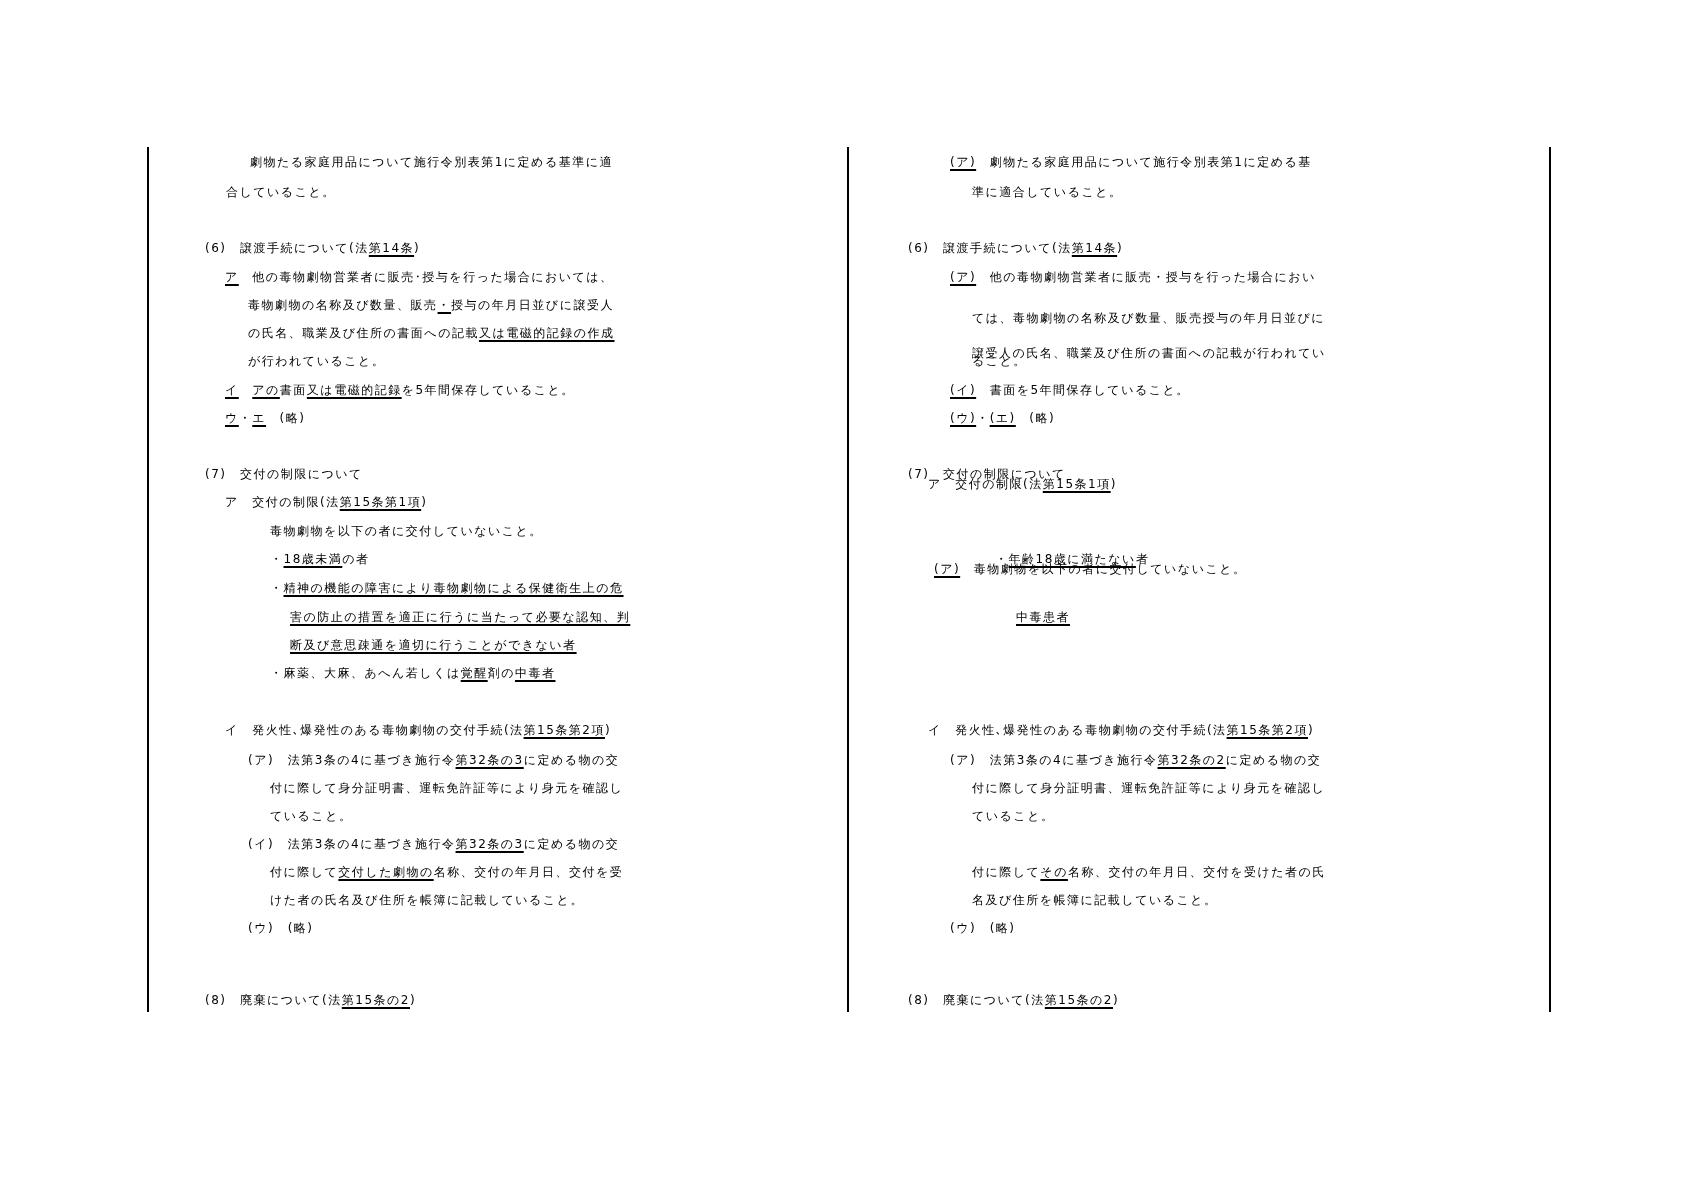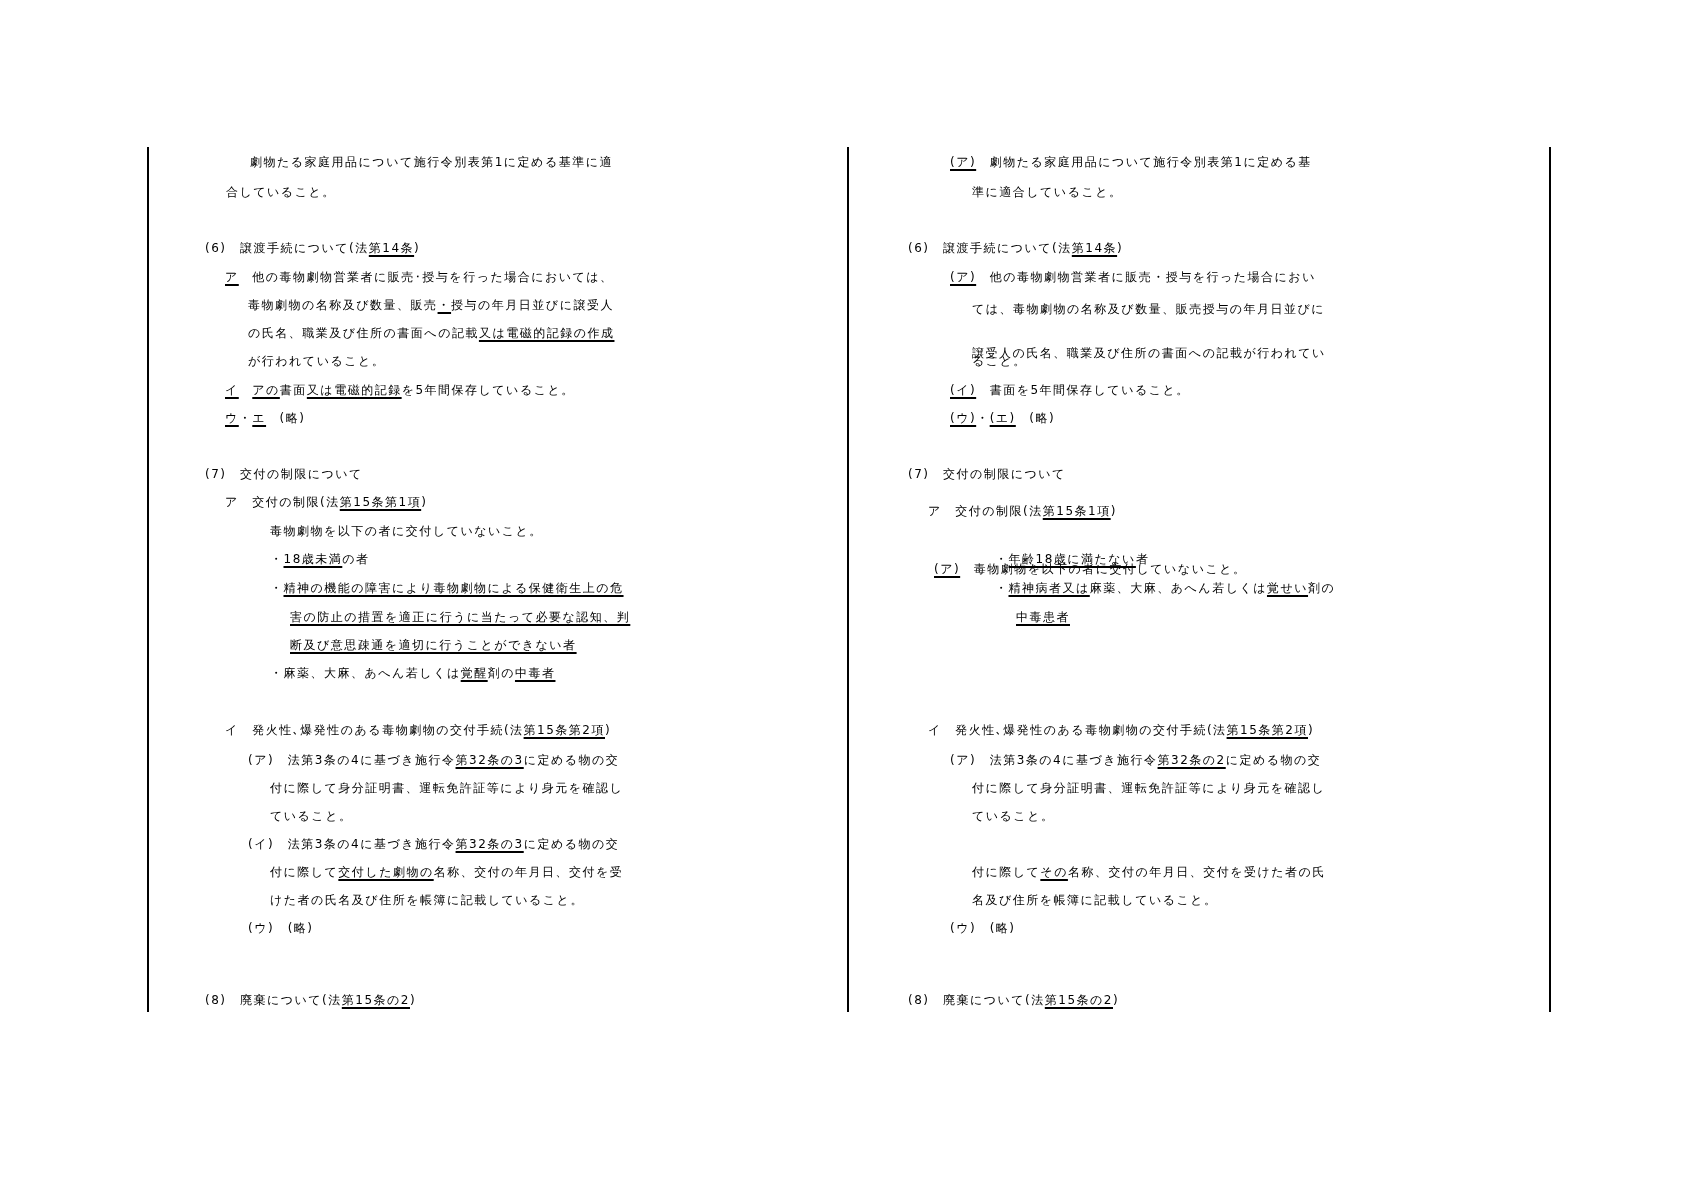--- a/index.html
+++ b/index.html
@@ -44,30 +44,29 @@
     <div class="ln" style="left: 270px; top: 872px;"><span>付に際して</span><span class="u">交付した劇物の</span><span>名称、交付の年月日、交付を受</span></div>
     <div class="ln" style="left: 270px; top: 900px;"><span>けた者の氏名及び住所を帳簿に記載していること。</span></div>
     <div class="ln" style="left: 248px; top: 928px;"><span>(ウ)　(略)</span></div>
     <div class="ln" style="left: 205px; top: 1000px;"><span>(8)　廃棄について(法</span><span class="u">第15条の2</span><span>)</span></div>
   </div>
 <div class="col" id="col-right">
     <div class="ln" style="left: 950px; top: 162px;"><span class="u">(ア)</span><span>　劇物たる家庭用品について施行令別表第1に定める基</span></div>
     <div class="ln" style="left: 972px; top: 192px;"><span>準に適合していること。</span></div>
     <div class="ln" style="left: 908px; top: 248px;"><span>(6)　譲渡手続について(法</span><span class="u">第14条</span><span>)</span></div>
     <div class="ln" style="left: 950px; top: 277px;"><span class="u">(ア)</span><span>　他の毒物劇物営業者に販売・授与を行った場合におい</span></div>
-    <div class="ln" style="left: 972px; top: 309px;"><span>ては、毒物劇物の名称及び数量、販売授与の年月日並びに</span></div>
+    <div class="ln" style="left: 972px; top: 318px;"><span>ては、毒物劇物の名称及び数量、販売授与の年月日並びに</span></div>
     <div class="ln" style="left: 972px; top: 333px; margin-top: 20px;"><span>譲受人の氏名、職業及び住所の書面への記載が行われてい</span></div>
     <div class="ln" style="left: 972px; top: 361px;"><span>ること。</span></div>
     <div class="ln" style="left: 950px; top: 390px;"><span class="u">(イ)</span><span>　書面を5年間保存していること。</span></div>
     <div class="ln" style="left: 950px; top: 418px;"><span class="u">(ウ)</span><span>・</span><span class="u">(エ)</span><span>　(略)</span></div>
     <div class="ln" style="left: 908px; top: 474px;"><span>(7)　交付の制限について</span></div>
-    <div class="ln" style="left: 928px; top: 511px;"><span>ア　交付の制限(法</span><span class="u">第15条1項</span><span>)</span></div>
+    <div class="ln" style="left: 928px; top: 484px;"><span>ア　交付の制限(法</span><span class="u">第15条1項</span><span>)</span></div>
     <div class="ln" style="left: 934px; top: 531px; margin-top: 38px;"><span class="u">(ア)</span><span>　毒物劇物を以下の者に交付していないこと。</span></div>
     <div class="ln" style="left: 995px; top: 559px;"><span>・</span><span class="u">年齢18歳に満たない</span><span>者</span></div>
-    <div class="ln" style="left: 995px; top: 588px;"><span>・</span><span class="u">精神病者又は</span><span>麻薬、大麻、あへん若しくは</span><span class="u">覚せい</span><span>剤の</span></div>
     <div class="ln" style="left: 1016px; top: 617px;"><span class="u">中毒患者</span></div>
     <div class="ln" style="left: 928px; top: 730px;"><span>イ　発火性､爆発性のある毒物劇物の交付手続(法</span><span class="u">第15条第2項</span><span>)</span></div>
     <div class="ln" style="left: 950px; top: 760px;"><span>(ア)　法第3条の4に基づき施行令</span><span class="u">第32条の2</span><span>に定める物の交</span></div>
     <div class="ln" style="left: 972px; top: 788px;"><span>付に際して身分証明書、運転免許証等により身元を確認し</span></div>
     <div class="ln" style="left: 972px; top: 816px;"><span>ていること。</span></div>
     <div class="ln" style="left: 972px; top: 872px;"><span>付に際して</span><span class="u">その</span><span>名称、交付の年月日、交付を受けた者の氏</span></div>
     <div class="ln" style="left: 972px; top: 900px;"><span>名及び住所を帳簿に記載していること。</span></div>
     <div class="ln" style="left: 950px; top: 928px;"><span>(ウ)　(略)</span></div>
     <div class="ln" style="left: 908px; top: 1000px;"><span>(8)　廃棄について(法</span><span class="u">第15条の2</span><span>)</span></div>
   </div>

